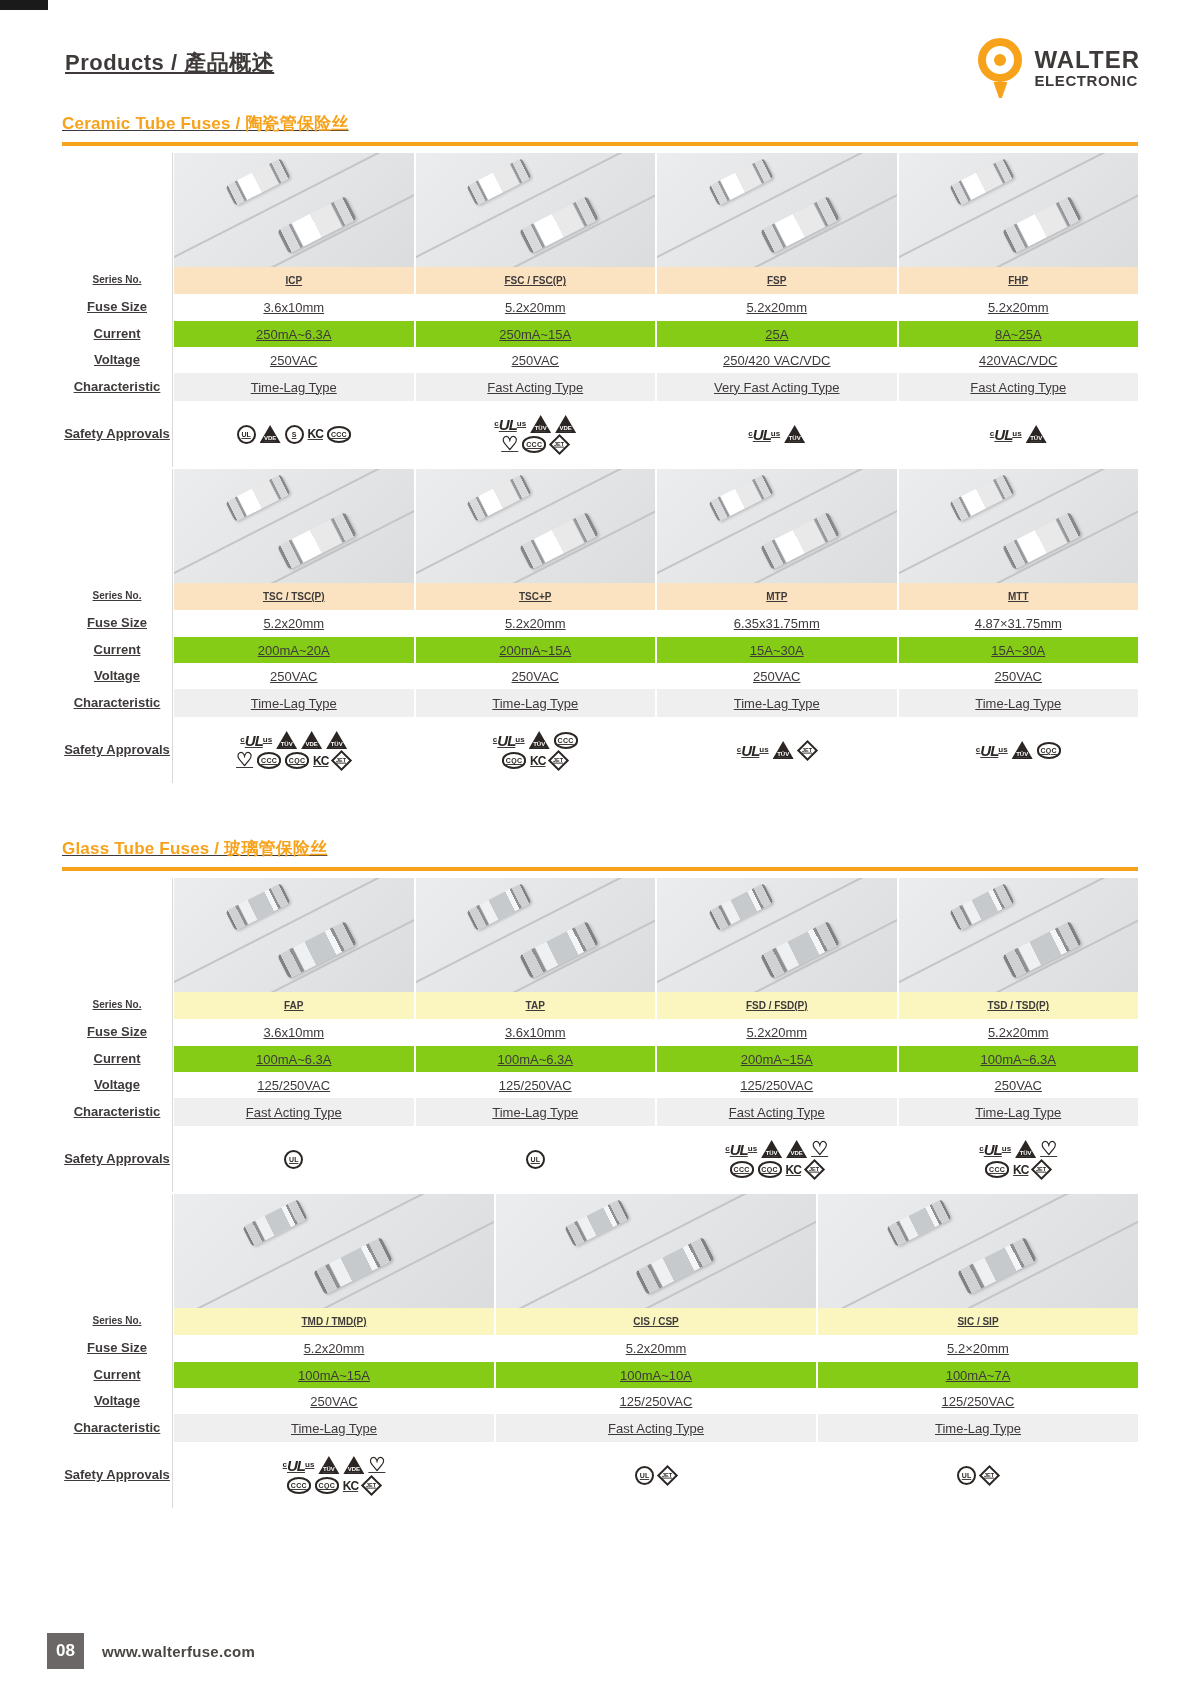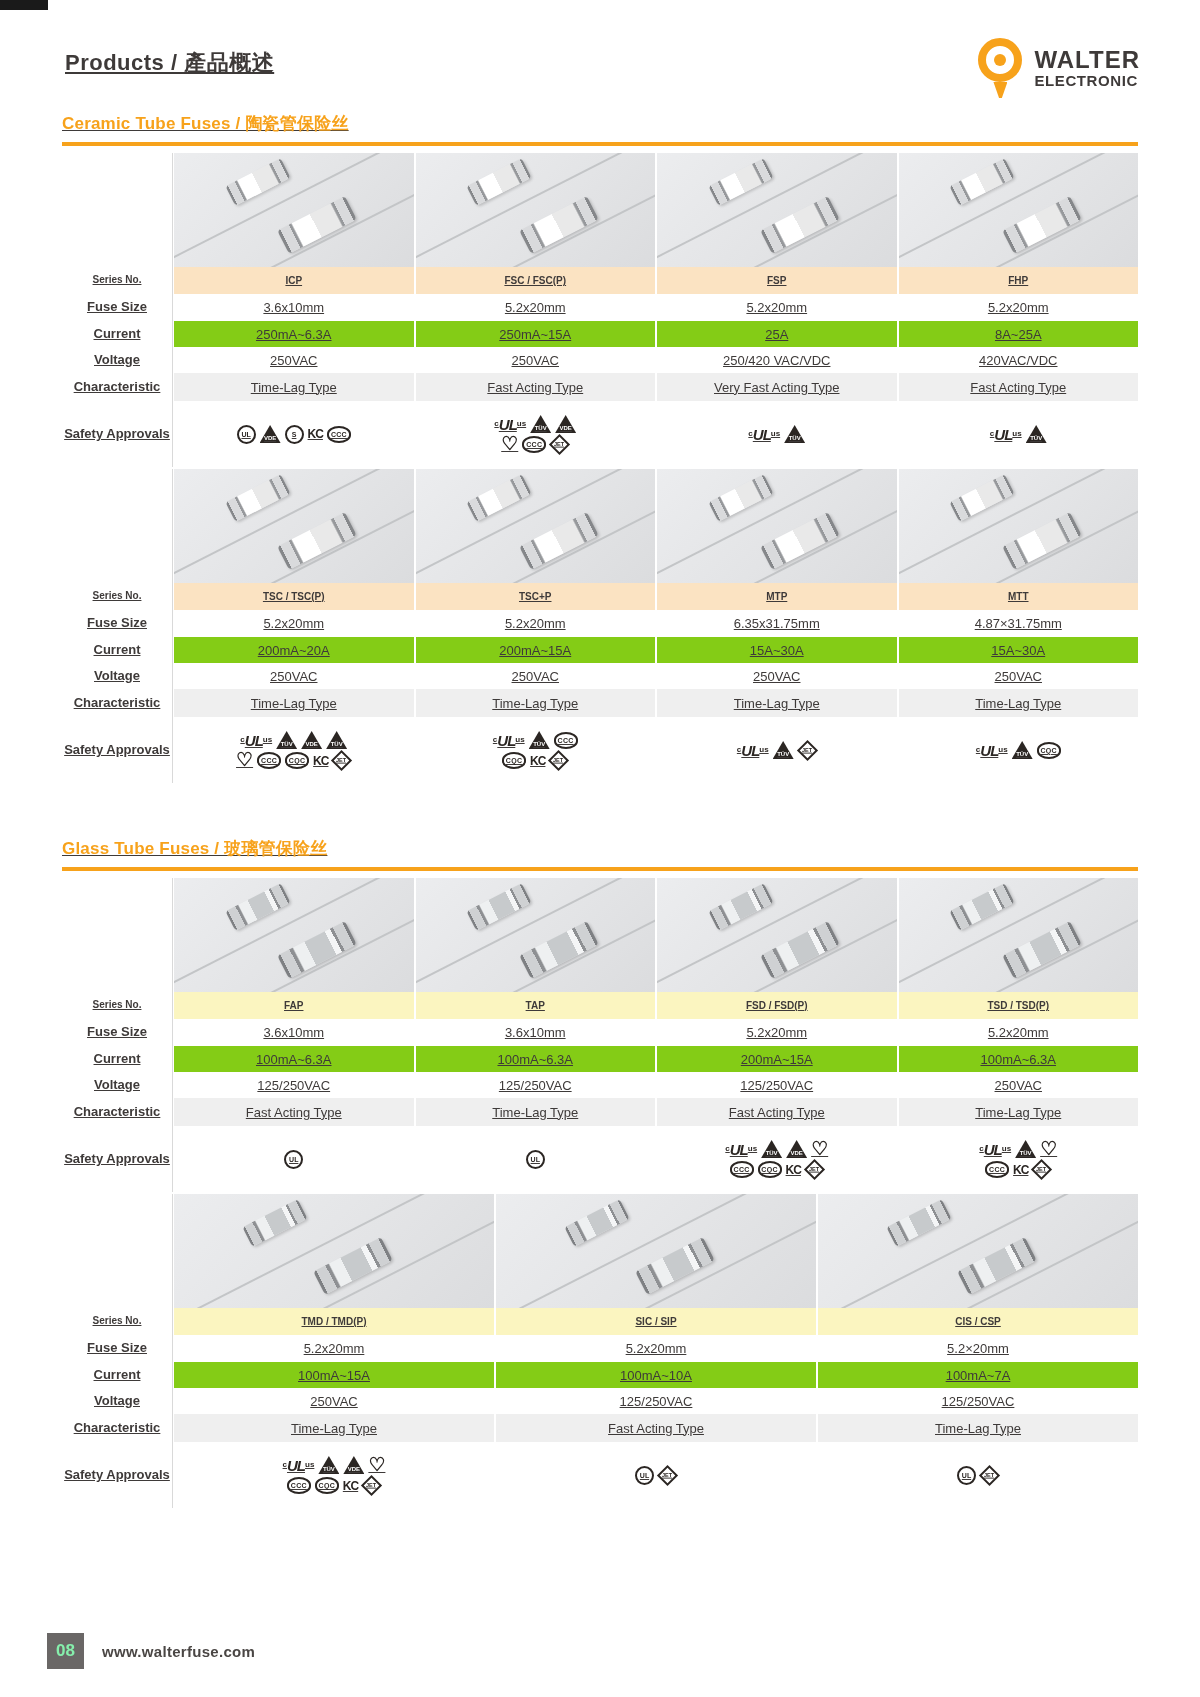--- a/index.html
+++ b/index.html
@@ -63,21 +63,21 @@
   .ic-tri { width:21px; height:18px; clip-path:polygon(50% 0,100% 100%,0 100%); background:#2b2623; color:#fff; font-size:6px; align-items:flex-end; padding-bottom:2px; }
   .ic-diamond { width:15px; height:15px; border:2px solid #2b2623; transform:rotate(45deg); margin:0 2px; }
   .ic-diamond u { transform:rotate(-45deg); font-size:5.5px; text-decoration:none; font-weight:bold; }
   .ic-text { font-size:12px; letter-spacing:-1px; font-weight:bold; }
   .ic-heart { font-size:19px; font-weight:bold; margin-top:-2px; }
   .ic-ul small { font-size:8px; font-weight:bold; }
   .ic-ul b { font-size:15px; font-style:italic; letter-spacing:-1px; }
 
   
   footer { position:absolute; left:47px; bottom:28px; display:flex; align-items:center; gap:18px; }
-  .pagenum { width:37px; height:36px; background:#6A6766; color:#86efac; font-size:17px; font-weight:bold;
+  .pagenum { width:37px; height:36px; background:#6A6766; color:#ffffff; font-size:17px; font-weight:bold;
              display:flex; align-items:center; justify-content:center; }
   .site { font-size:15px; font-weight:bold; color:#4a4644; letter-spacing:.3px; }
 </style>
 </head>
 <body>
 
 <div class="page">
   <div class="corner-bar"></div>
 
   <header>
@@ -439,22 +439,22 @@
               <b class="fuse f2"></b>
             </div>
             <div class="cell r-photo photo">
               <i class="wire w1"></i>
               <b class="fuse f1"></b>
               <i class="wire w2"></i>
               <b class="fuse f2"></b>
             </div>
             <div class="lab r-series">Series No.</div>
             <div class="cell r-series" style="background: rgb(251, 245, 192);">TMD / TMD(P)</div>
+            <div class="cell r-series" style="background: rgb(251, 245, 192);">CIS / CSP</div>
             <div class="cell r-series" style="background: rgb(251, 245, 192);">SIC / SIP</div>
-            <div class="cell r-series" style="background: rgb(251, 245, 192);">CIS / CSP</div>
             <div class="lab r-size">Fuse Size</div>
             <div class="cell r-size">5.2x20mm</div>
             <div class="cell r-size">5.2x20mm</div>
             <div class="cell r-size">5.2×20mm</div>
             <div class="lab r-current">Current</div>
             <div class="cell r-current">100mA~15A</div>
             <div class="cell r-current">100mA~10A</div>
             <div class="cell r-current">100mA~7A</div>
             <div class="lab r-voltage">Voltage</div>
             <div class="cell r-voltage">250VAC</div>

